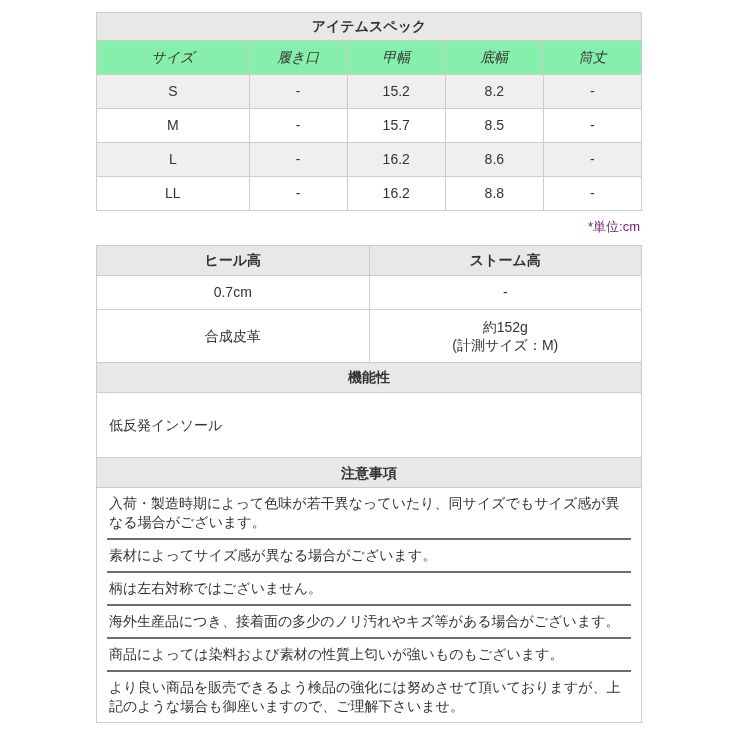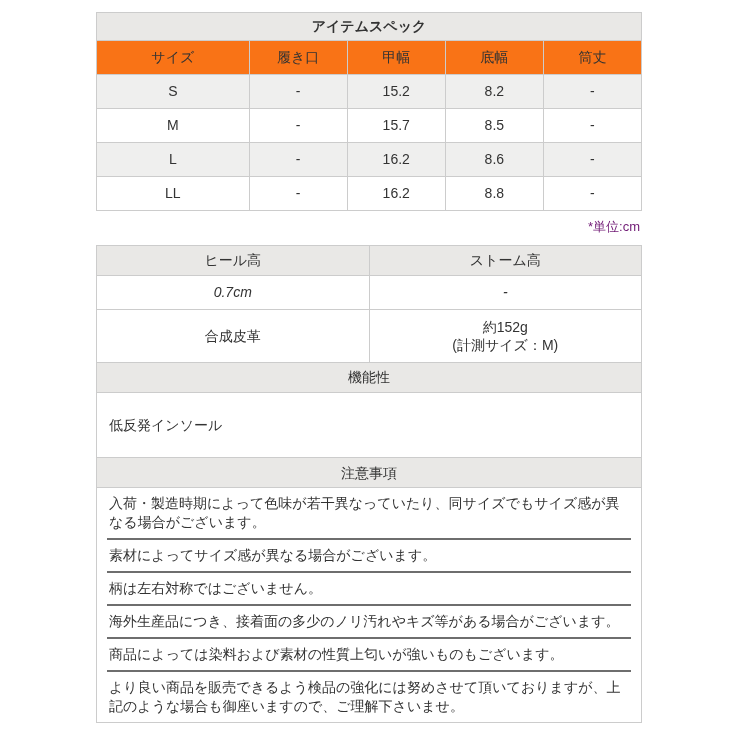--- a/index.html
+++ b/index.html
@@ -32,41 +32,42 @@
     padding: 0;
     line-height: 1.3;
   }
   
   .spec-table .title-row th {
     background: #e9e8e6;
     font-weight: bold;
     height: 27px;
   }
   .spec-table .cols-row td {
-    background: #f97316;
+    background: #86efac;
     height: 33px;
+    font-style: italic;
   }
   .spec-table .data-row td { height: 33px; background: #ffffff; }
   .spec-table .data-row.alt td { background: #efefee; }
 
   
   .unit-note {
     text-align: right;
     font-size: 13px;
     padding: 7px 2px 9px 0;
     color: #701a75;
   }
 
   
   .detail-table .hdr td {
     background: #e9e8e6;
-    font-weight: normal;
+    font-weight: bold;
     height: 29px;
   }
-  .detail-table .val td { height: 33px; background: #ffffff; font-style: italic; }
+  .detail-table .val td { height: 33px; background: #ffffff; }
   .detail-table .val-tall td { height: 52px; background: #ffffff; }
   .detail-table td.left-cell {
     text-align: left;
     padding: 23px 12px;
     height: auto;
     background: #ffffff;
   }
   .detail-table td.notes-cell {
     text-align: left;
     padding: 0 10px;

